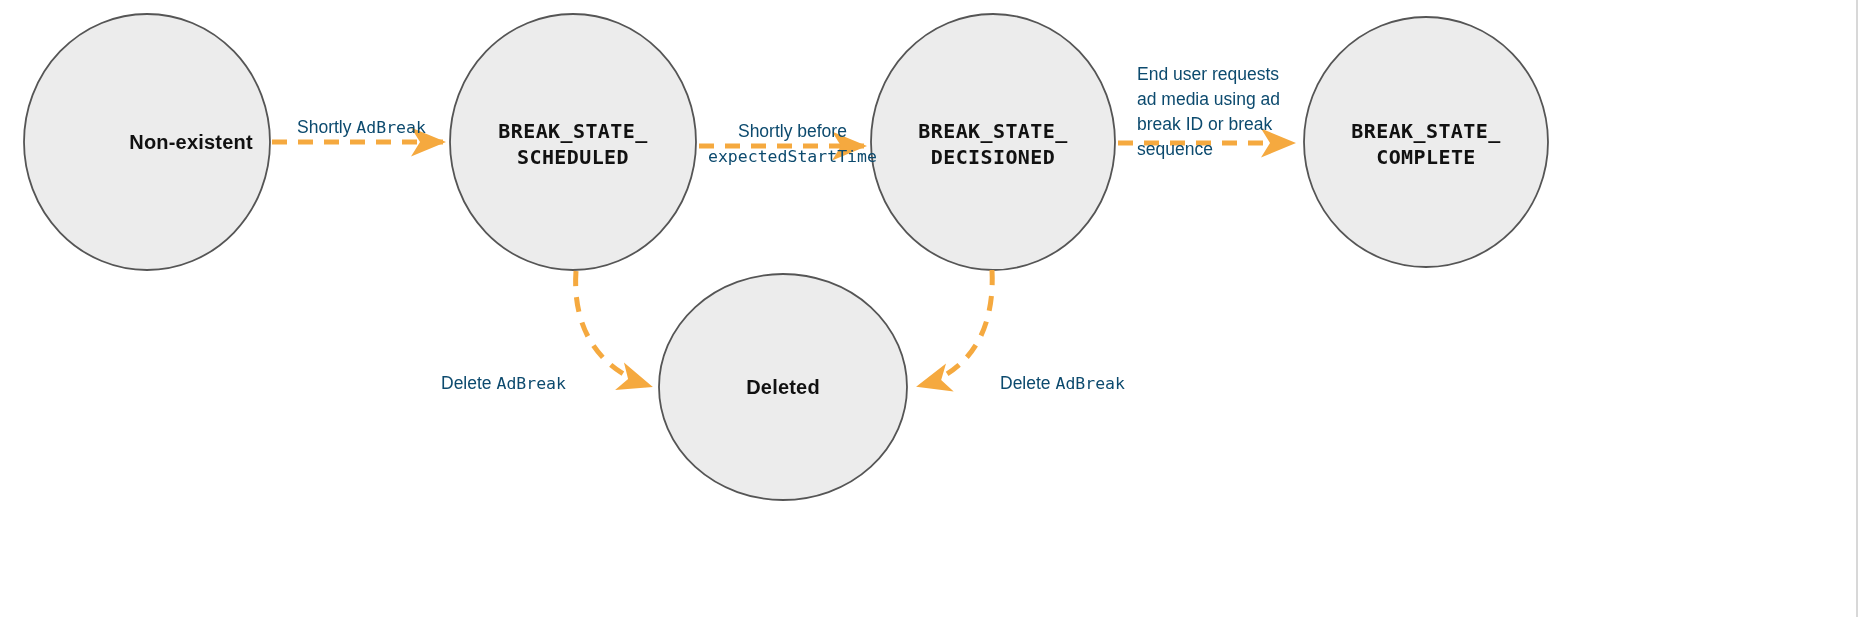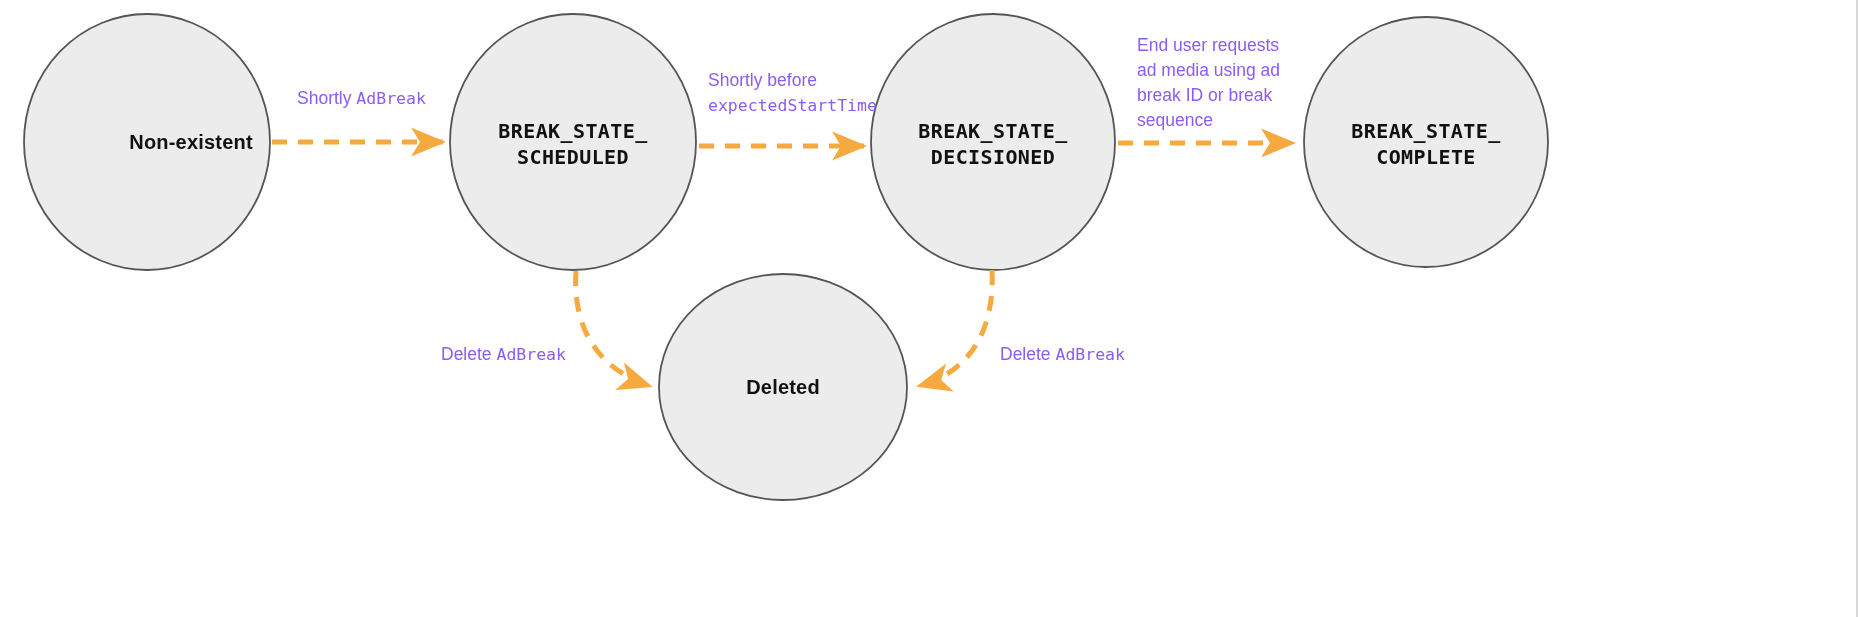--- a/index.html
+++ b/index.html
@@ -22,26 +22,27 @@
     letter-spacing:0.2px;
   }
   .node-label.mono{
     font-family:"DejaVu Sans Mono",monospace;
     font-weight:bold;
     font-size:20px;
     letter-spacing:0.4px;
   }
   .edge-label{
     position:absolute;
-    color:#8b5cf6;
+    color:#0c4a6e;
     font-family:"Liberation Sans",sans-serif;
     font-size:17.5px;
     line-height:1.42;
     pointer-events:none;
     white-space:pre;
+    margin-top:29px;
   }
   .edge-label .mono{
     font-family:"DejaVu Sans Mono",monospace;
     font-size:16.5px;
   }
   .edge-label.wrap{white-space:normal;}
   .right-rule{
     position:absolute;top:0;right:0;width:2px;height:617px;
     background:#d8d8d8;
   }
@@ -75,20 +76,20 @@
 
   <div id="node-labels">
       <div class="node-label plain" style="left: 24px; width: 246px; top: 129px; padding-left: 44px;">Non-existent</div>
       <div class="node-label mono" style="left: 450px; width: 246px; top: 118px;">BREAK_STATE_<br>SCHEDULED</div>
       <div class="node-label mono" style="left: 871px; width: 244px; top: 118px;">BREAK_STATE_<br>DECISIONED</div>
       <div class="node-label mono" style="left: 1304px; width: 244px; top: 118px;">BREAK_STATE_<br>COMPLETE</div>
       <div class="node-label plain" style="left: 659px; width: 248px; top: 374px; text-align: center;">Deleted</div>
     </div>
   <div id="edge-labels">
       <div class="edge-label" style="left: 297px; top: 86px;"><span>Shortly </span><span class="mono">AdBreak</span></div>
-      <div class="edge-label" style="left: 708px; top: 68px;"><span>Shortly before<br></span><span class="mono">expectedStartTime</span></div>
+      <div class="edge-label" style="left: 708px; top: 90px; text-align: center;"><span>Shortly before<br></span><span class="mono">expectedStartTime</span></div>
       <div class="edge-label wrap" style="left: 1137px; top: 33px; width: 160px;"><span>End user requests ad media using ad break ID or break sequence</span></div>
       <div class="edge-label" style="left: 441px; top: 342px;"><span>Delete </span><span class="mono">AdBreak</span></div>
       <div class="edge-label" style="left: 1000px; top: 342px;"><span>Delete </span><span class="mono">AdBreak</span></div>
     </div>
 
   <div class="right-rule"></div>
 </div>
 
 </body></html>

